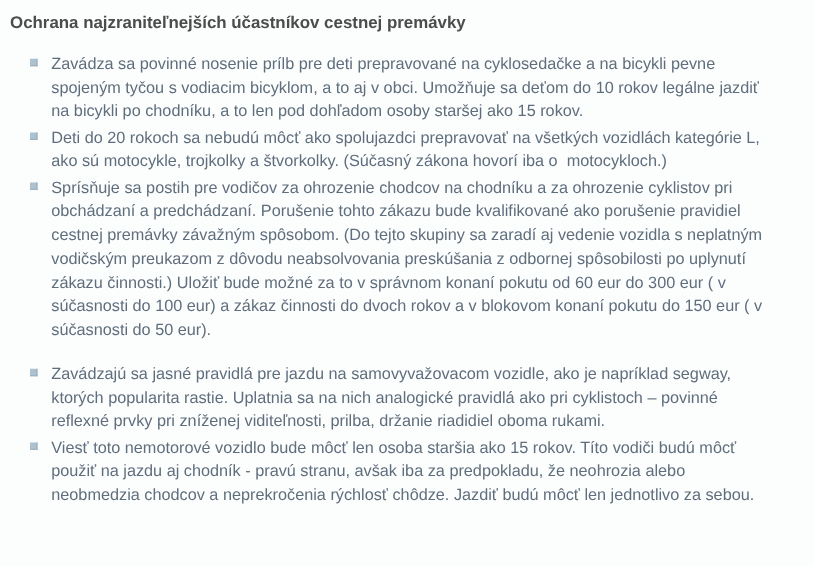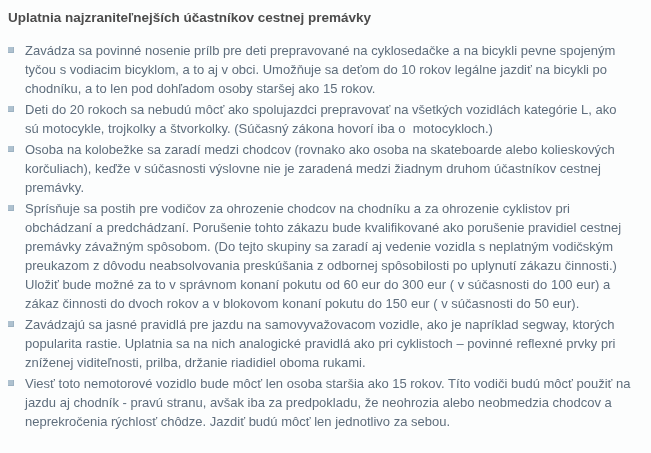--- a/index.html
+++ b/index.html
@@ -23,21 +23,21 @@
     font-weight: bold;
     color: #4c4c4c;
     margin: 0 0 16px 0;
     line-height: 15px;
   }
   .section + .section .section-heading {
     margin-top: 8px;
   }
   ul.bullet-list {
     list-style: none;
-    margin: 0;
+    margin: 16px;
     padding: 0;
   }
   ul.bullet-list li {
     position: relative;
     padding-left: 17px;
     margin: 0 0 2px 0;
   }
   .bullet-square {
     position: absolute;
     left: 0;
@@ -55,33 +55,29 @@
   .section-block {
     margin-bottom: 8px;
   }
 </style>
 </head>
 <body>
 
 <div>
 
   <div class="section">
-    <h2 class="section-heading">Uplatnia najzraniteľnejších účastníkov cestnej premávky</h2>
+    <h2 class="section-heading">Ochrana najzraniteľnejších účastníkov cestnej premávky</h2>
     <ul class="bullet-list section-block">
       <li>
         <span class="bullet-square"></span>
         <span class="bullet-text">Zavádza sa povinné nosenie prílb pre deti prepravované na cyklosedačke a na bicykli pevne spojeným tyčou s vodiacim bicyklom, a to aj v obci. Umožňuje sa deťom do 10 rokov legálne jazdiť na bicykli po chodníku, a to len pod dohľadom osoby staršej ako 15 rokov.</span>
       </li>
       <li>
         <span class="bullet-square"></span>
         <span class="bullet-text">Deti do 20 rokoch sa nebudú môcť ako spolujazdci prepravovať na všetkých vozidlách kategórie L, ako sú motocykle, trojkolky a štvorkolky. (Súčasný zákona hovorí iba o  motocykloch.)</span>
-      </li>
-      <li>
-        <span class="bullet-square"></span>
-        <span class="bullet-text">Osoba na kolobežke sa zaradí medzi chodcov (rovnako ako osoba na skateboarde alebo kolieskových korčuliach), keďže v súčasnosti výslovne nie je zaradená medzi žiadnym druhom účastníkov cestnej premávky.</span>
       </li>
       <li>
         <span class="bullet-square"></span>
         <span class="bullet-text">Sprísňuje sa postih pre vodičov za ohrozenie chodcov na chodníku a za ohrozenie cyklistov pri obchádzaní a predchádzaní. Porušenie tohto zákazu bude kvalifikované ako porušenie pravidiel cestnej premávky závažným spôsobom. (Do tejto skupiny sa zaradí aj vedenie vozidla s neplatným vodičským preukazom z dôvodu neabsolvovania preskúšania z odbornej spôsobilosti po uplynutí zákazu činnosti.) Uložiť bude možné za to v správnom konaní pokutu od 60 eur do 300 eur ( v súčasnosti do 100 eur) a zákaz činnosti do dvoch rokov a v blokovom konaní pokutu do 150 eur ( v súčasnosti do 50 eur).</span>
       </li>
     </ul>
   </div>
 
   <div class="section">
     <ul class="bullet-list">

